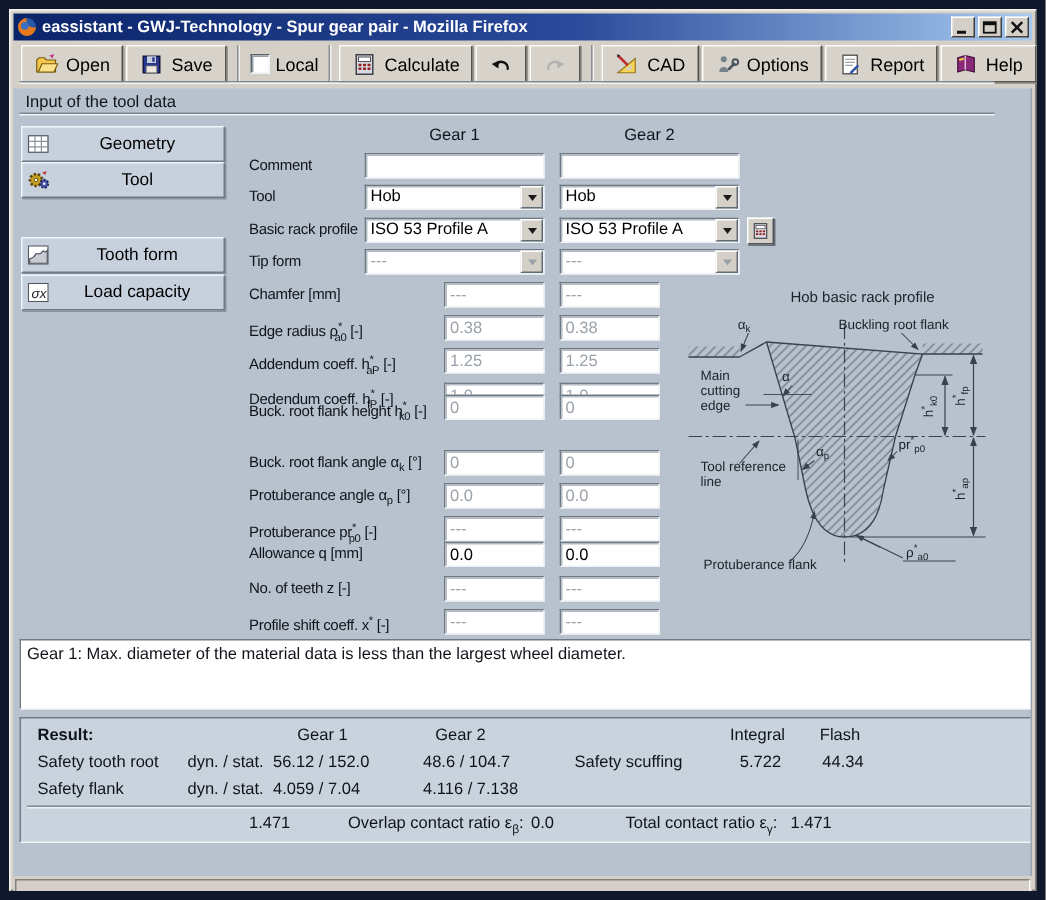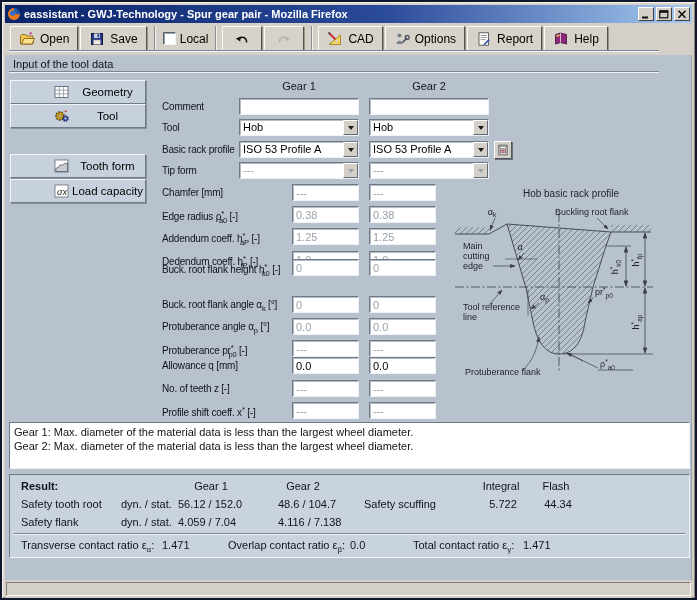--- a/index.html
+++ b/index.html
@@ -2,21 +2,21 @@
 <html><head>
 <meta charset="utf-8">
 <style>
   * { box-sizing: border-box; margin: 0; padding: 0; }
   html,body { background:#808080; }
   body { font-family: "Liberation Sans", sans-serif; }
 
   .window {
     position: relative; width: 697px; height: 600px;
     background: #d4d0c8;
-    border: 2px solid #0f172a;
+    border: 6px solid #0f172a;
     box-shadow: inset 1px 1px 0 #f4f1ea, inset -1px -1px 0 #87837b, inset 2px 2px 0 #dcd8d0;
     overflow: hidden;
   }
 
   
   .titlebar {
     position:absolute; left:3px; right:3px; top:3px; height:18px;
     background: linear-gradient(90deg,#0a246a 0%,#2a4a9a 55%,#a6caf0 100%);
     display:flex; align-items:center; padding:0 2px; gap:3px;
   }
@@ -56,21 +56,21 @@
     border-right:1px solid #99a3ad;
   }
   .page-header { position:absolute; left:8px; top:3px; font-size:11px; color:#10141a; }
   .header-rule { left:4px; width:650px; top:16px; }
 
   
   .side-btn {
     position:absolute; left:5px; width:136px; height:24px;
     background:#c7d1dd; display:flex; align-items:center;
     border:1px solid; border-color:#f2f6fa #6f7a86 #6f7a86 #f2f6fa;
-    box-shadow:1px 1px 0 #88929e; font-size:11.5px; color:#000; cursor:default;padding-left:40px;
+    box-shadow:1px 1px 0 #88929e; font-size:11.5px; color:#000; cursor:default;
   }
   .side-ico { width:17px; height:15px; margin-left:2px; display:flex; align-items:center; justify-content:center; }
   .side-lbl { flex:1; text-align:center; }
 
   
   .frow { position:absolute; left:157px; right:0; height:18px; }
   .flabel { position:absolute; left:0; top:3px; font-size:10px; letter-spacing:-0.2px; white-space:nowrap; color:#10141a; }
   .flabel sup { font-size:7.5px; }
   .flabel sub { font-size:7.5px; }
   .flabel .ss sub { margin-left:-5px; }
@@ -176,20 +176,35 @@
         <rect x="4.5" y="9" width="7" height="4.5" fill="#ece8e0" stroke="#8a867e" stroke-width="0.5"></rect>
       </svg>
       <span>Save</span>
     </button>
     <span class="tb-sep"></span>
     <label class="tb-check">
       <span class="cb"></span>
       <span>Local</span>
     </label>
     <span class="tb-sep"></span>
+    <button class="tbtn">
+      <svg width="16" height="16" viewBox="0 0 16 16">
+        <rect x="2.5" y="1.5" width="11" height="13" fill="#d8d8e0" stroke="#404048"></rect>
+        <rect x="4" y="3" width="8" height="3" fill="#fff" stroke="#404048" stroke-width="0.6"></rect>
+        <g fill="#902020">
+          <rect x="4" y="7.5" width="2" height="1.6"></rect>
+            <rect x="7" y="7.5" width="2" height="1.6"></rect>
+            <rect x="10" y="7.5" width="2" height="1.6"></rect>
+          <rect x="4" y="10" width="2" height="1.6"></rect>
+            <rect x="7" y="10" width="2" height="1.6"></rect>
+            <rect x="10" y="10" width="2" height="1.6"></rect>
+        </g>
+      </svg>
+      <span>Calculate</span>
+    </button>
     <button class="tbtn" style="width:40px;justify-content:center">
       <svg width="16" height="16" viewBox="0 0 16 16">
         <path d="M12.5,11.5 C13,6.5 7.5,4.5 4.8,8" fill="none" stroke="#111" stroke-width="1.5"></path>
         <polygon points="1.8,7.6 6.8,5.4 6.2,10.6" fill="#111"></polygon>
       </svg>
     </button>
     <button class="tbtn dis" style="width:40px;justify-content:center">
       <svg width="16" height="16" viewBox="0 0 16 16">
         <path d="M3.5,11.5 C3,6.5 8.5,4.5 11.2,8" fill="none" stroke="#b2b2b2" stroke-width="1.5"></path>
         <polygon points="14.2,7.6 9.2,5.4 9.8,10.6" fill="#b2b2b2"></polygon>
@@ -444,46 +459,44 @@
       <line x1="44" y1="122" x2="57" y2="107" stroke="#39424c" stroke-width="0.7" marker-end="url(#ar)"></line>
       <text x="20" y="192">Protuberance flank</text>
       <path d="M78,187 C88,178 92,165 94,154" fill="none" stroke="#39424c" stroke-width="0.7" marker-end="url(#ar)"></path>
       <text x="155" y="184"><tspan>ρ</tspan><tspan dy="-3.5" font-size="6.5">*</tspan><tspan dy="6" font-size="6.5">a0</tspan></text>
       <path d="M153,187 L188,187 M153,185 L122,170" fill="none" stroke="#39424c" stroke-width="0.7"></path>
       <line x1="138" y1="178" x2="122" y2="170" stroke="#39424c" stroke-width="0.7" marker-end="url(#ar)"></line>
     </svg>
 
     <div class="messages">
       <div>Gear 1: Max. diameter of the material data is less than the largest wheel diameter.</div>
-      <div>Gear 2: Max. diameter of the material data is less than the largest wheel diameter.</div>
     </div>
 
     <div class="result">
       <span class="rs" style="left:11px;top:5px;font-weight:bold">Result:</span>
       <span class="rs ctr" style="left:171px;top:5px">Gear 1</span>
       <span class="rs ctr" style="left:263px;top:5px">Gear 2</span>
       <span class="rs ctr" style="left:461px;top:5px">Integral</span>
       <span class="rs ctr" style="left:516px;top:5px">Flash</span>
 
       <span class="rs" style="left:11px;top:23px">Safety tooth root</span>
       <span class="rs" style="left:111px;top:23px">dyn. / stat.</span>
       <span class="rs" style="left:168px;top:23px">56.12 / 152.0</span>
       <span class="rs" style="left:268px;top:23px">48.6 / 104.7</span>
-      <span class="rs" style="left:354px;top:23px">Safety scuffing</span>
+      <span class="rs" style="left:369px;top:23px">Safety scuffing</span>
       <span class="rs ctr" style="left:463px;top:23px">5.722</span>
       <span class="rs ctr" style="left:518px;top:23px">44.34</span>
 
       <span class="rs" style="left:11px;top:41px">Safety flank</span>
       <span class="rs" style="left:111px;top:41px">dyn. / stat.</span>
       <span class="rs" style="left:168px;top:41px">4.059 / 7.04</span>
       <span class="rs" style="left:268px;top:41px">4.116 / 7.138</span>
 
       <div class="result-sep"></div>
 
-      <span class="rs" style="left:11px;top:64px"><span>Transverse contact ratio ε</span><sub>α</sub><span>:</span></span>
       <span class="rs" style="left:152px;top:64px">1.471</span>
       <span class="rs" style="left:218px;top:64px"><span>Overlap contact ratio ε</span><sub>β</sub><span>:</span></span>
       <span class="rs" style="left:340px;top:64px">0.0</span>
       <span class="rs" style="left:403px;top:64px"><span>Total contact ratio ε</span><sub>γ</sub><span>:</span></span>
       <span class="rs" style="left:513px;top:64px">1.471</span>
     </div>
   </div>
 
   <div class="statusbar">
     <div class="status-inset"></div>

